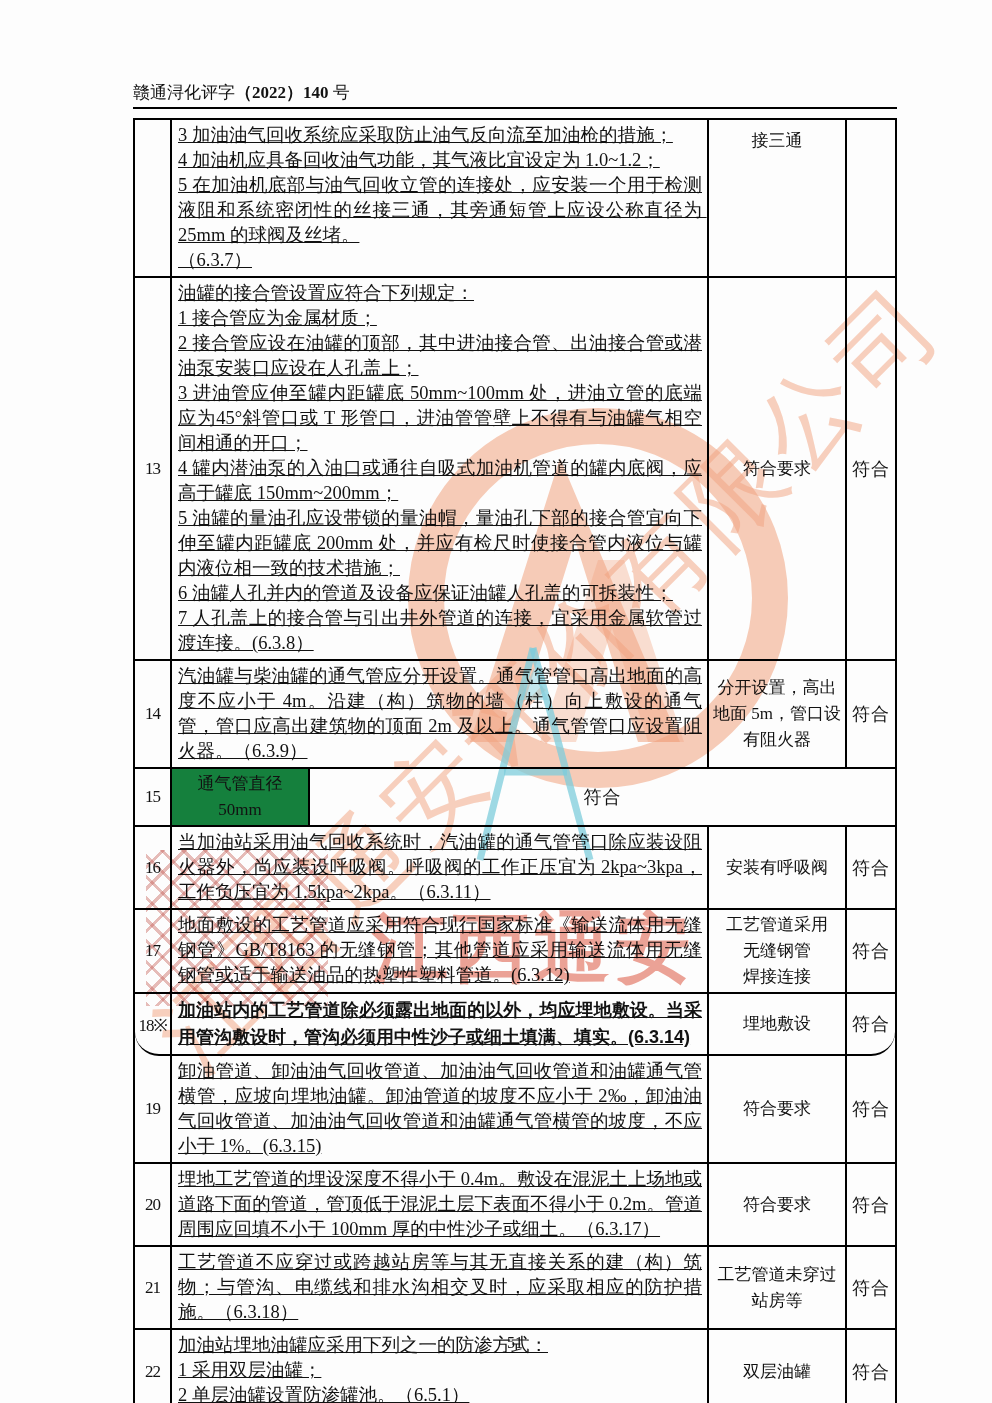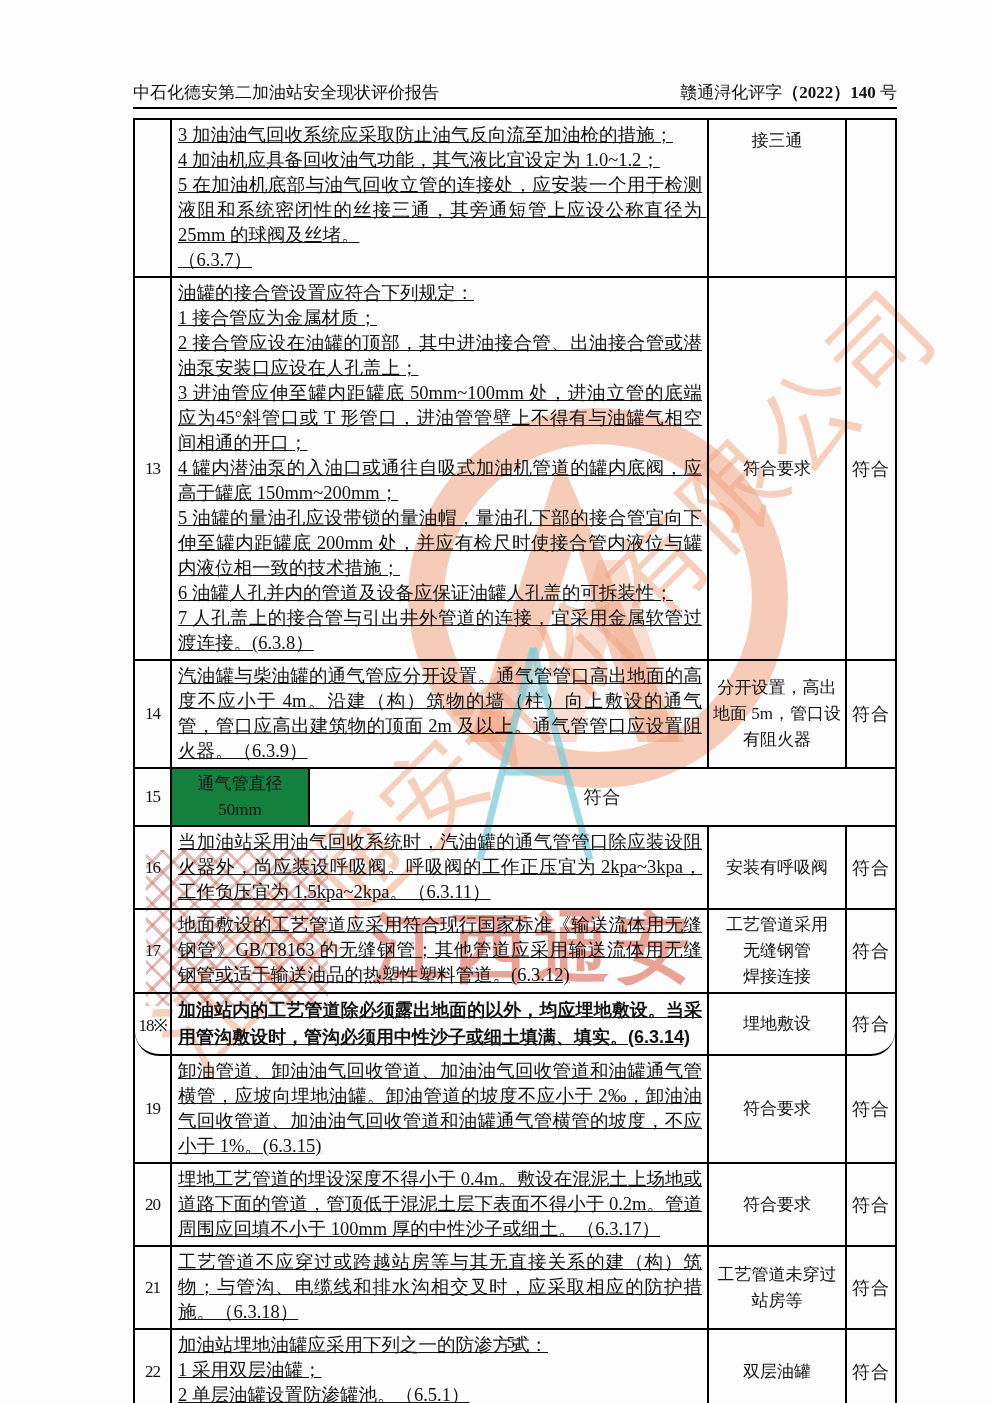--- a/index.html
+++ b/index.html
@@ -111,21 +111,20 @@
     opacity:.85;
   }
   .wm-svg{position:absolute;left:0;top:0;}
 </style>
 </head>
 <body>
 
 <div class="page">
 
   <div class="hdr">
-    <span>中石化德安第二加油站安全现状评价报告</span>
     <span class="docno"><span>赣通浔化评字</span><b>（2022）140</b><span> 号</span></span>
   </div>
   <div class="hdr-rule"></div>
 
   <div class="tbl">
 
     <div data-rows="">
         <div class="t-row cont">
         <div class="cell cell-no"></div>
         <div class="cell cell-content">3 加油油气回收系统应采取防止油气反向流至加油枪的措施；

